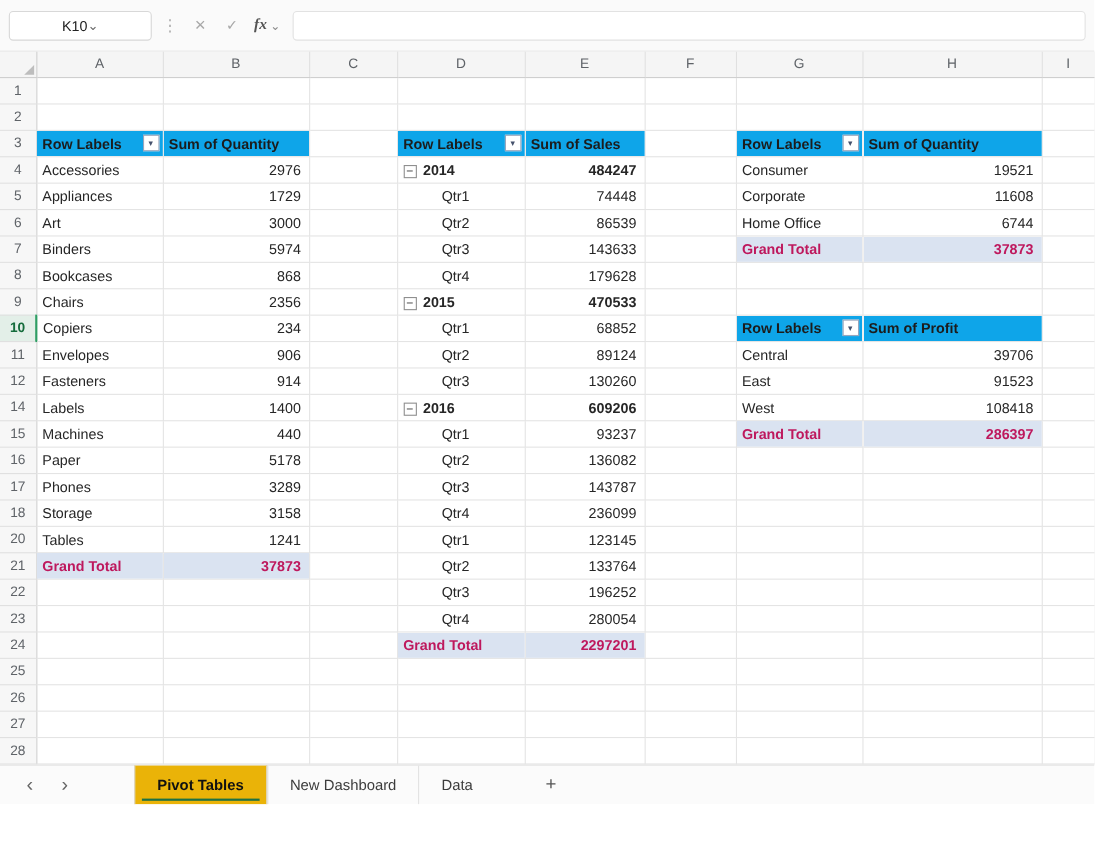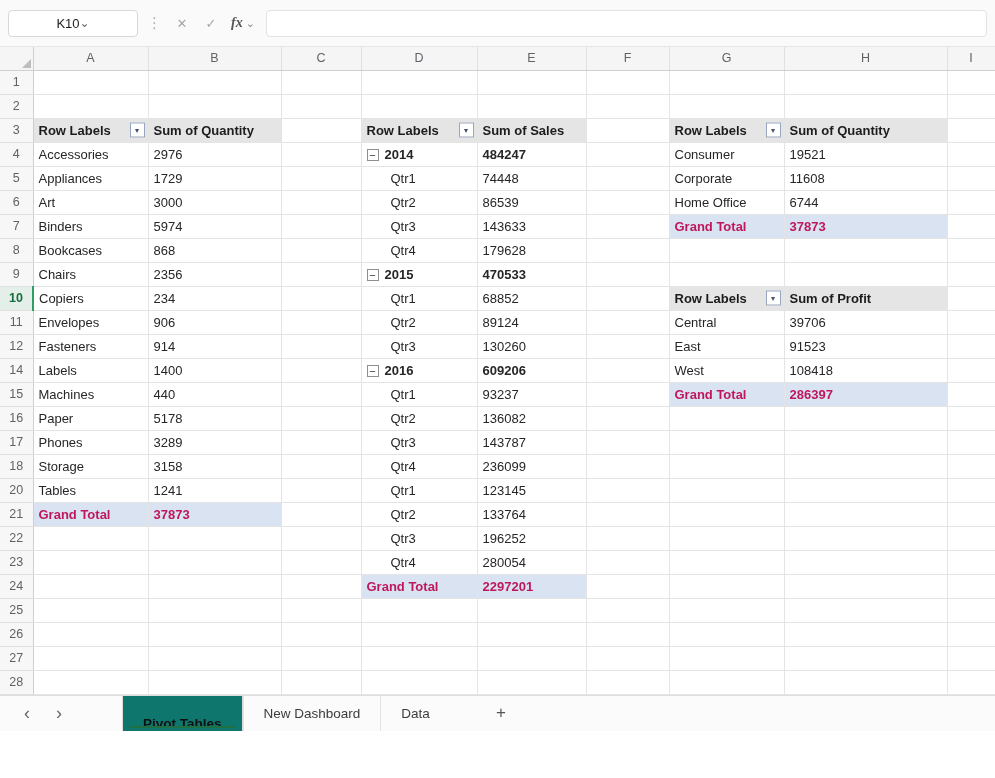--- a/index.html
+++ b/index.html
@@ -28,42 +28,42 @@
   .corner { background: #f5f5f5; border-right: 1px solid #cfcfcf; border-bottom: 1px solid #cfcfcf; position: relative; }
   .tri { position: absolute; right: 2px; bottom: 2px; width: 0; height: 0;
     border-left: 9px solid transparent; border-bottom: 9px solid #bdbdbd; }
   .colhdr { background: #f5f5f5; border-right: 1px solid #e0e0e0; border-bottom: 1px solid #cfcfcf;
     color: #5f6368; text-align: center; font-size: 12.5px; }
   .rowhdr { background: #f7f7f7; border-right: 1px solid #cfcfcf; border-bottom: 1px solid #e0e0e0;
     color: #5f6368; text-align: center; font-size: 12.5px; }
   .rowhdr.sel { background: #e3efe8; color: #156c3c; border-right: 2px solid #2f9e64; font-weight: bold; }
   .cell { border-right: 1px solid #e4e4e4; border-bottom: 1px solid #e4e4e4;
     font-size: 13px; color: #262626; padding: 0 5px; overflow: hidden; white-space: nowrap; position: relative; }
-  .num { padding-right: 7px; }
+  .num { text-align: right; padding-right: 7px; }
   .grp { font-weight: bold; }
-  .ind { padding-left: 29px; }
-  .pvh { background: #e5e5e5; font-weight: bold; color: #1c1c1c; padding-right: 22px; }
+  .ind { padding-left: 40px; }
+  .pvh { background: #0ea5e9; font-weight: bold; color: #1c1c1c; padding-right: 22px; }
   .tot { background: #dae3f1; font-weight: bold; color: #be185d; }
   .filt { position: absolute; right: 3px; top: 50%; transform: translateY(-50%);
     width: 15px; height: 15px; border: 1px solid #98a6bd; background: #fff;
     font-size: 8px; line-height: 13px; text-align: center; color: #44506b; font-weight: normal; }
   .colbtn { display: inline-block; width: 12px; height: 12px; border: 1px solid #8f8f8f; background: #fff;
     font-size: 11px; line-height: 10px; text-align: center; color: #333; margin-right: 6px; font-weight: normal; }
 
   
   .sheetbar { height: 36px; border-top: 1px solid #dedede; background: #fbfbfb;
     display: flex; align-items: stretch; font-size: 13.5px; color: #444; }
   .navbtns { display: flex; align-items: center; gap: 26px; padding: 0 18px 0 24px; margin-right: 42px; }
   .navbtn { color: #666; font-size: 18px; line-height: 1; cursor: default; }
   .tabs { display: flex; align-items: stretch; }
   .tab { display: flex; align-items: center; padding: 0 20px; color: #3c3c3c; position: relative;
     border-left: 1px solid #e3e3e3; }
   .tab:first-child { border-left: 1px solid #e3e3e3; }
-  .tab.active { background: #0f766e; font-weight: bold; color: #111;
-    border-left: 1px solid #dcdcdc; border-right: 1px solid #dcdcdc; align-items: flex-end; }
+  .tab.active { background: #eab308; font-weight: bold; color: #111;
+    border-left: 1px solid #dcdcdc; border-right: 1px solid #dcdcdc; }
   .tab.active::after { content: ""; position: absolute; left: 6px; right: 6px; bottom: 3px;
     height: 2px; background: #1e7145; }
   .addtab { display: flex; align-items: center; padding: 0 16px; margin-left: 30px;
     color: #555; font-size: 17px; }
 </style>
 </head>
 <body>
 
 <div class="topbar">
   <div class="namebox">

